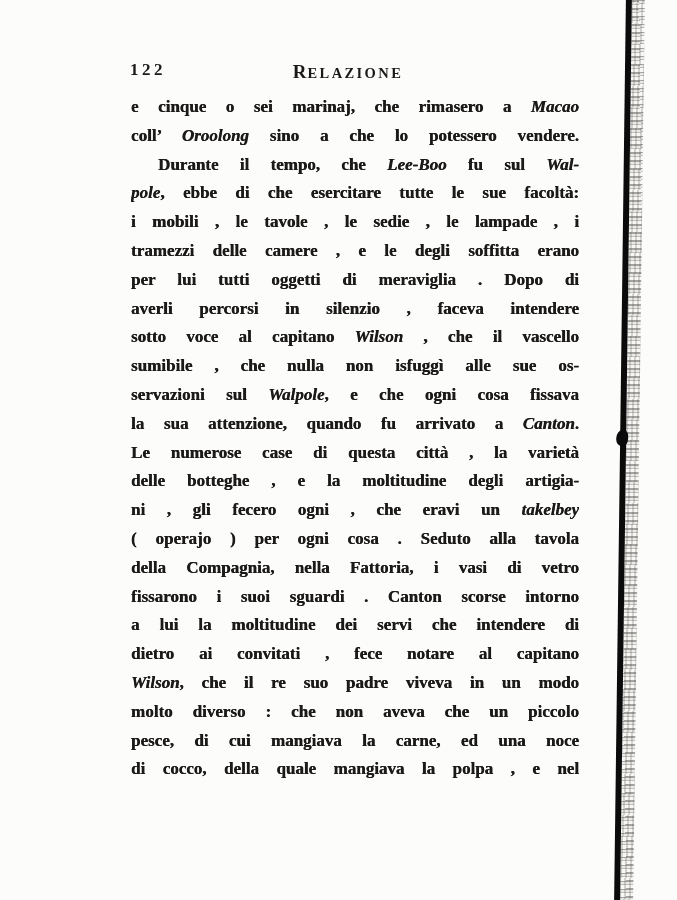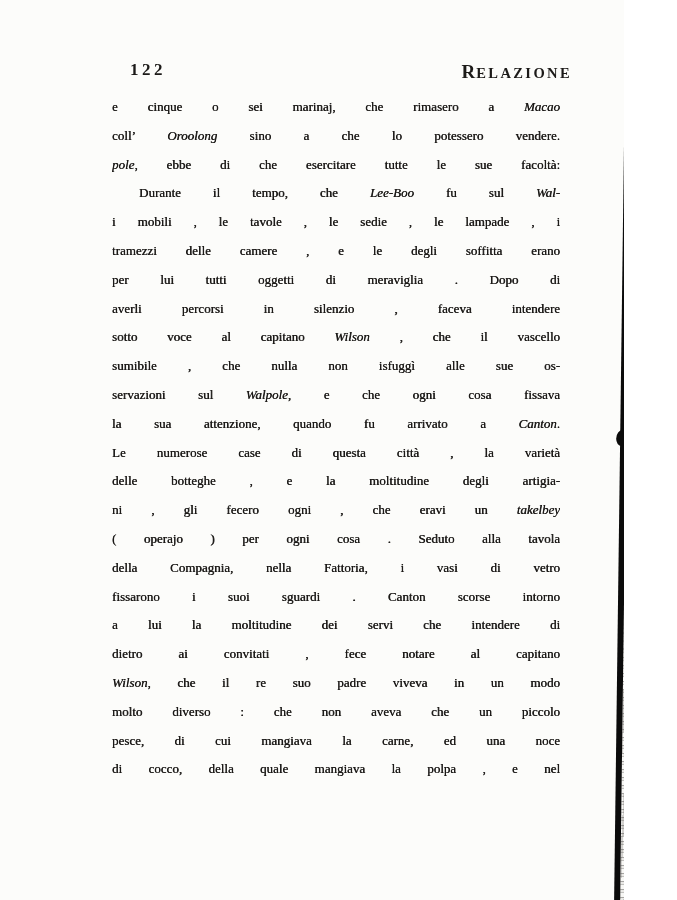--- a/index.html
+++ b/index.html
@@ -3,54 +3,55 @@
 <meta charset="utf-8">
 <style>
   :root{
     --ink:#1c1a18;
     --paper:#fcfcfa;
     --band:#0b0b0b;
   }
   html,body{margin:0;padding:0;background:#ffffff;}
   .page{
     position:relative;
-    width:624px;height:900px;
+    width:677px;height:900px;
     background:var(--paper);
     overflow:hidden;
     font-family:"Liberation Serif", serif;
     color:var(--ink);
   }
   .header-row{
     position:absolute;
     left:124px;top:58px;width:448px;height:24px;
   }
   .page-number{
     position:absolute;left:6px;top:2px;
     font-size:17px;letter-spacing:3.5px;
     font-weight:bold;
   }
   .running-title{
     display:block;
-    text-align:right;
+    text-align:center;
     font-size:14.5px;
     letter-spacing:2.4px;
     font-weight:bold;
     padding-top:3px;
   }
   .running-title::first-letter{
     font-size:19px;
     letter-spacing:1px;
   }
   .page-body{
     position:absolute;
-    left:112px;top:93px;width:448px;
-    font-size:13px;
+    left:131px;top:93px;width:448px;
+    font-size:17px;
     line-height:28.8px;
     word-spacing:-0.04em;
     text-shadow:0.35px 0 0 currentColor;
+    font-weight:bold;
   }
   .line{
     text-align:justify;
     text-align-last:justify;
     height:28.8px;
     overflow:hidden;
     white-space:nowrap;
   }
   .line.indent{ padding-left:27px; }
   .it{ font-style:italic; }
@@ -90,22 +91,22 @@
 <div class="page">
 
   <div class="header-row">
     <span class="page-number">122</span>
     <span class="running-title">RELAZIONE</span>
   </div>
 
   <div class="page-body">
       <div class="line"><span>e cinque o sei marinaj, che rimasero a </span><span class="it">Macao</span></div>
       <div class="line"><span>coll’ </span><span class="it">Oroolong</span><span> sino a che lo potessero vendere.</span></div>
+      <div class="line indent"><span>Durante il tempo, che </span><span class="it">Lee-Boo</span><span> fu sul </span><span class="it">Wal-</span></div>
       <div class="line"><span class="it">pole</span><span>, ebbe di che esercitare tutte le sue facoltà:</span></div>
-      <div class="line indent"><span>Durante il tempo, che </span><span class="it">Lee-Boo</span><span> fu sul </span><span class="it">Wal-</span></div>
       <div class="line"><span>i mobili , le tavole , le sedie , le lampade , i</span></div>
       <div class="line"><span>tramezzi delle camere , e le degli soffitta erano</span></div>
       <div class="line"><span>per lui tutti oggetti di meraviglia . Dopo di</span></div>
       <div class="line"><span>averli percorsi in silenzio , faceva intendere</span></div>
       <div class="line"><span>sotto voce al capitano </span><span class="it">Wilson</span><span> , che il vascello</span></div>
       <div class="line"><span>sumibile , che nulla non isfuggì alle sue os-</span></div>
       <div class="line"><span>servazioni sul </span><span class="it">Walpole</span><span>, e che ogni cosa fissava</span></div>
       <div class="line"><span>la sua attenzione, quando fu arrivato a </span><span class="it">Canton</span><span>.</span></div>
       <div class="line"><span>Le numerose case di questa città , la varietà</span></div>
       <div class="line"><span>delle botteghe , e la moltitudine degli artigia-</span></div>

